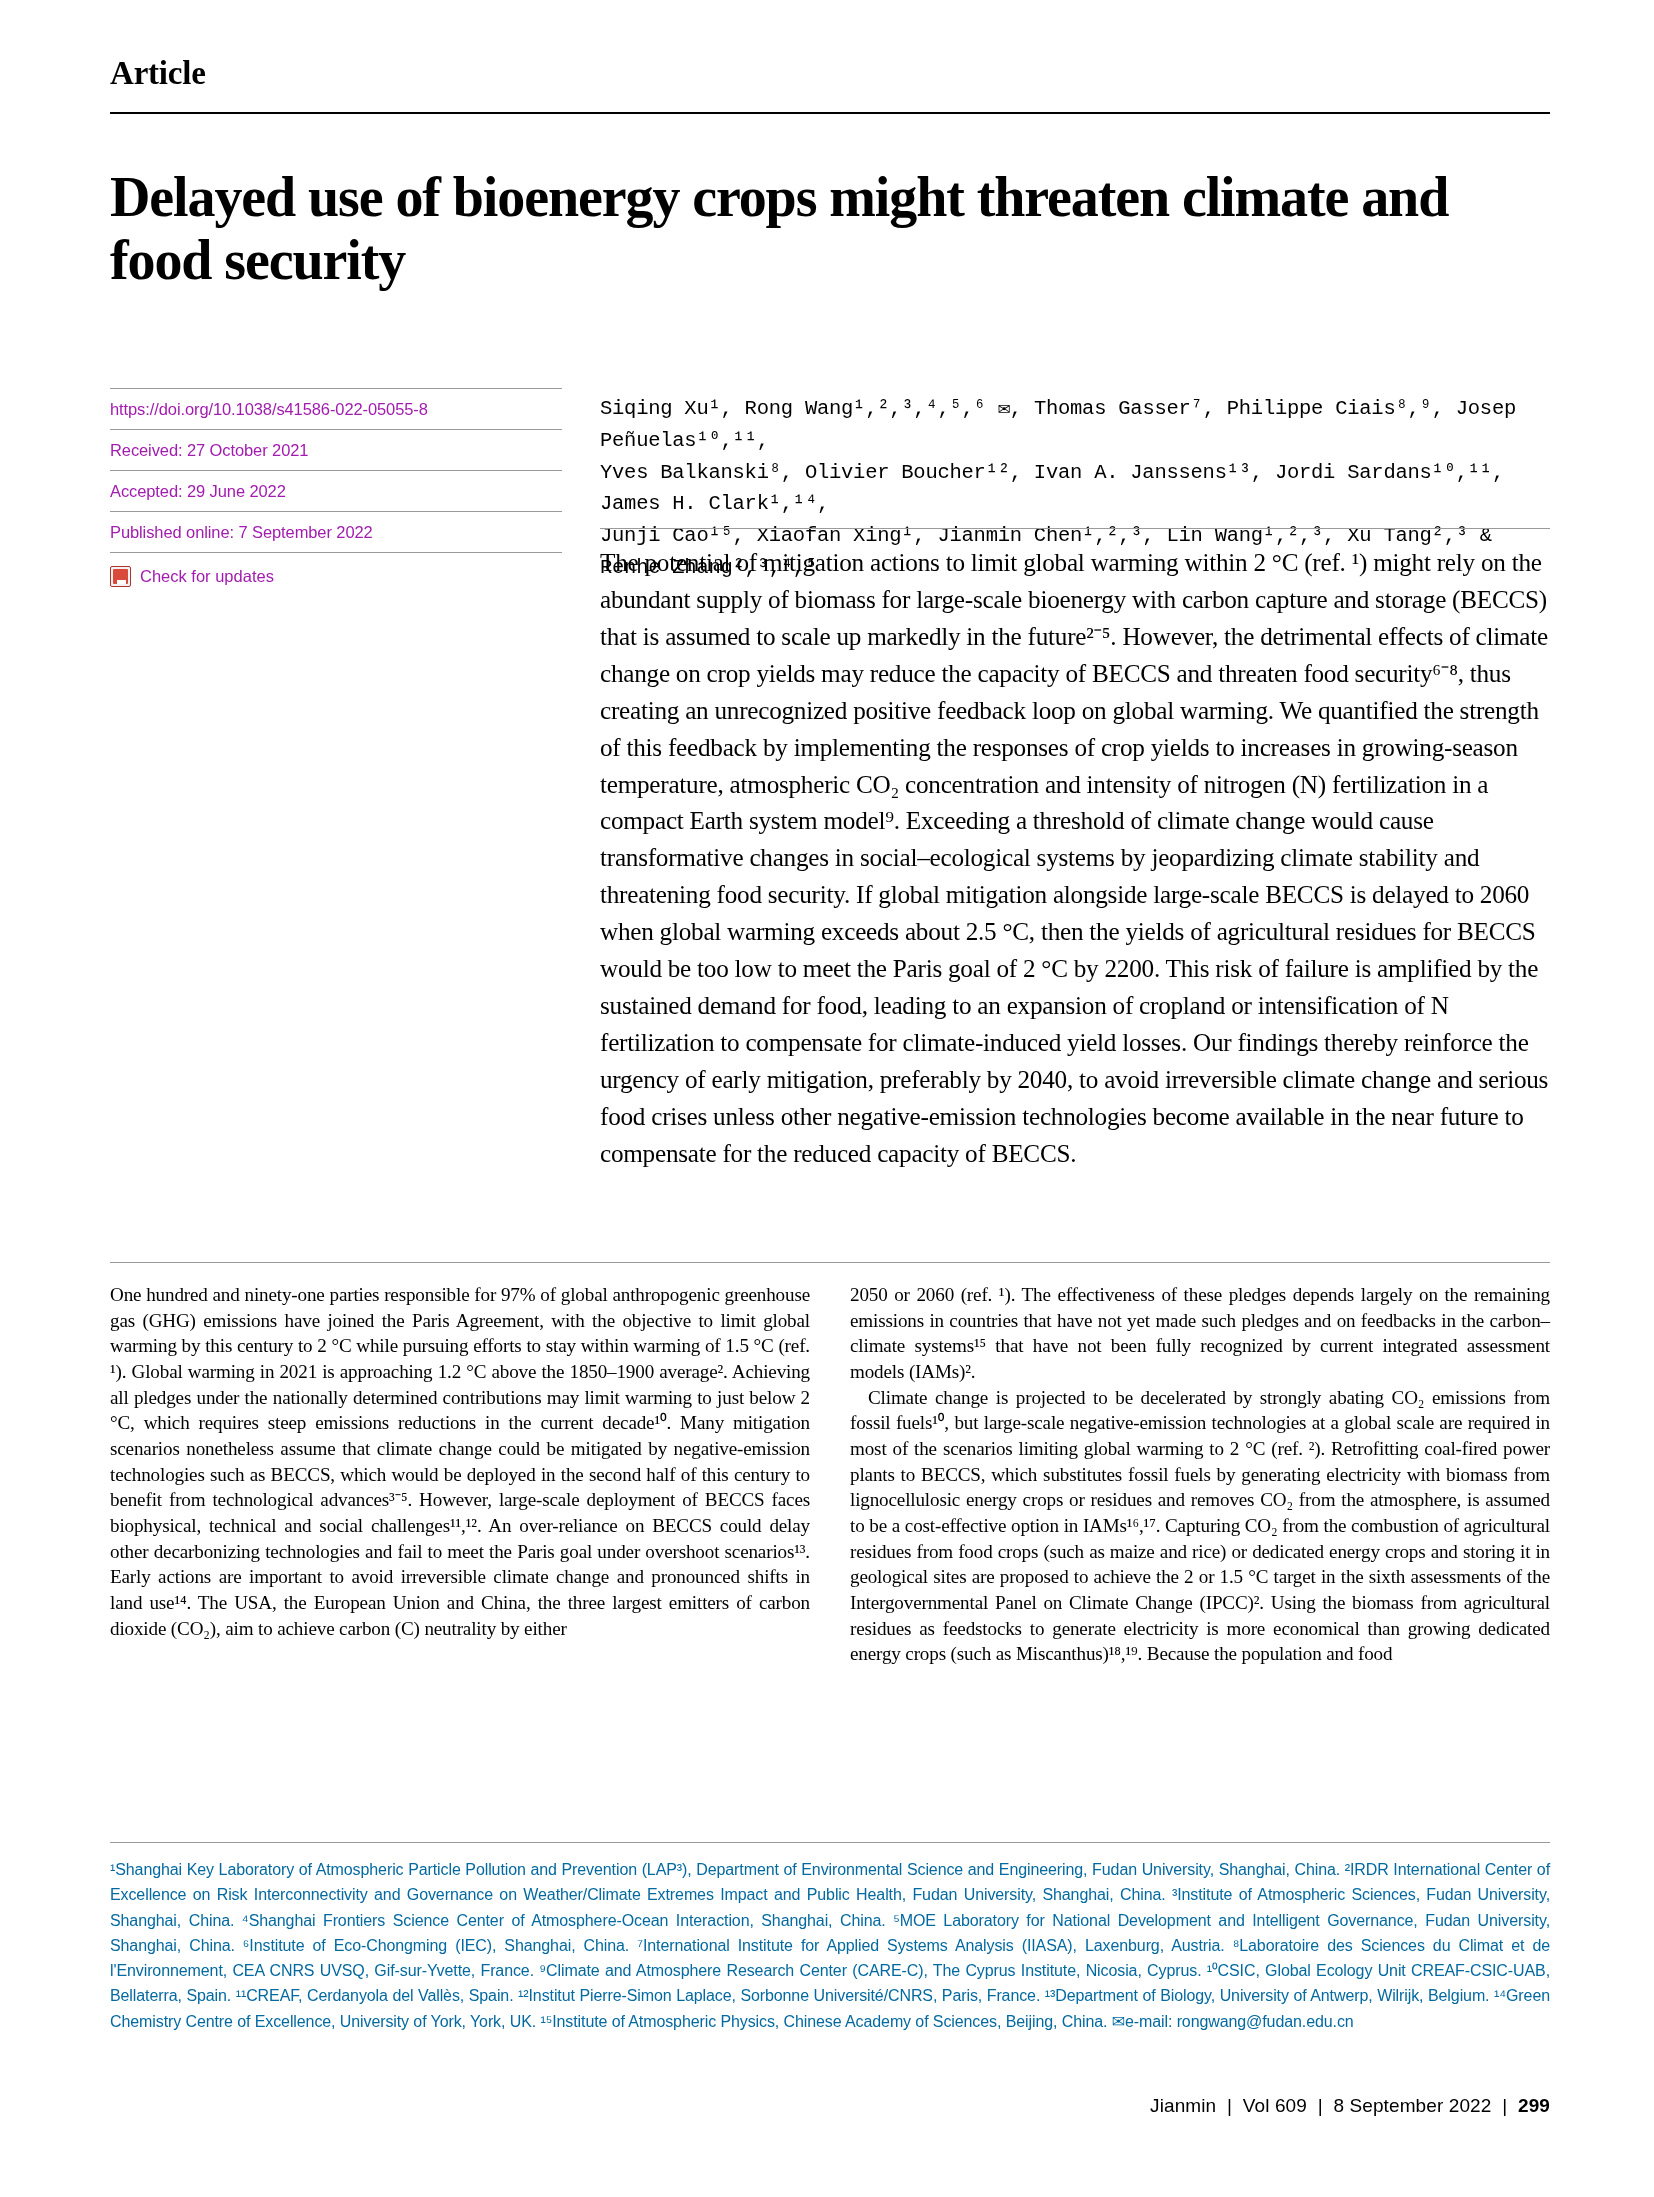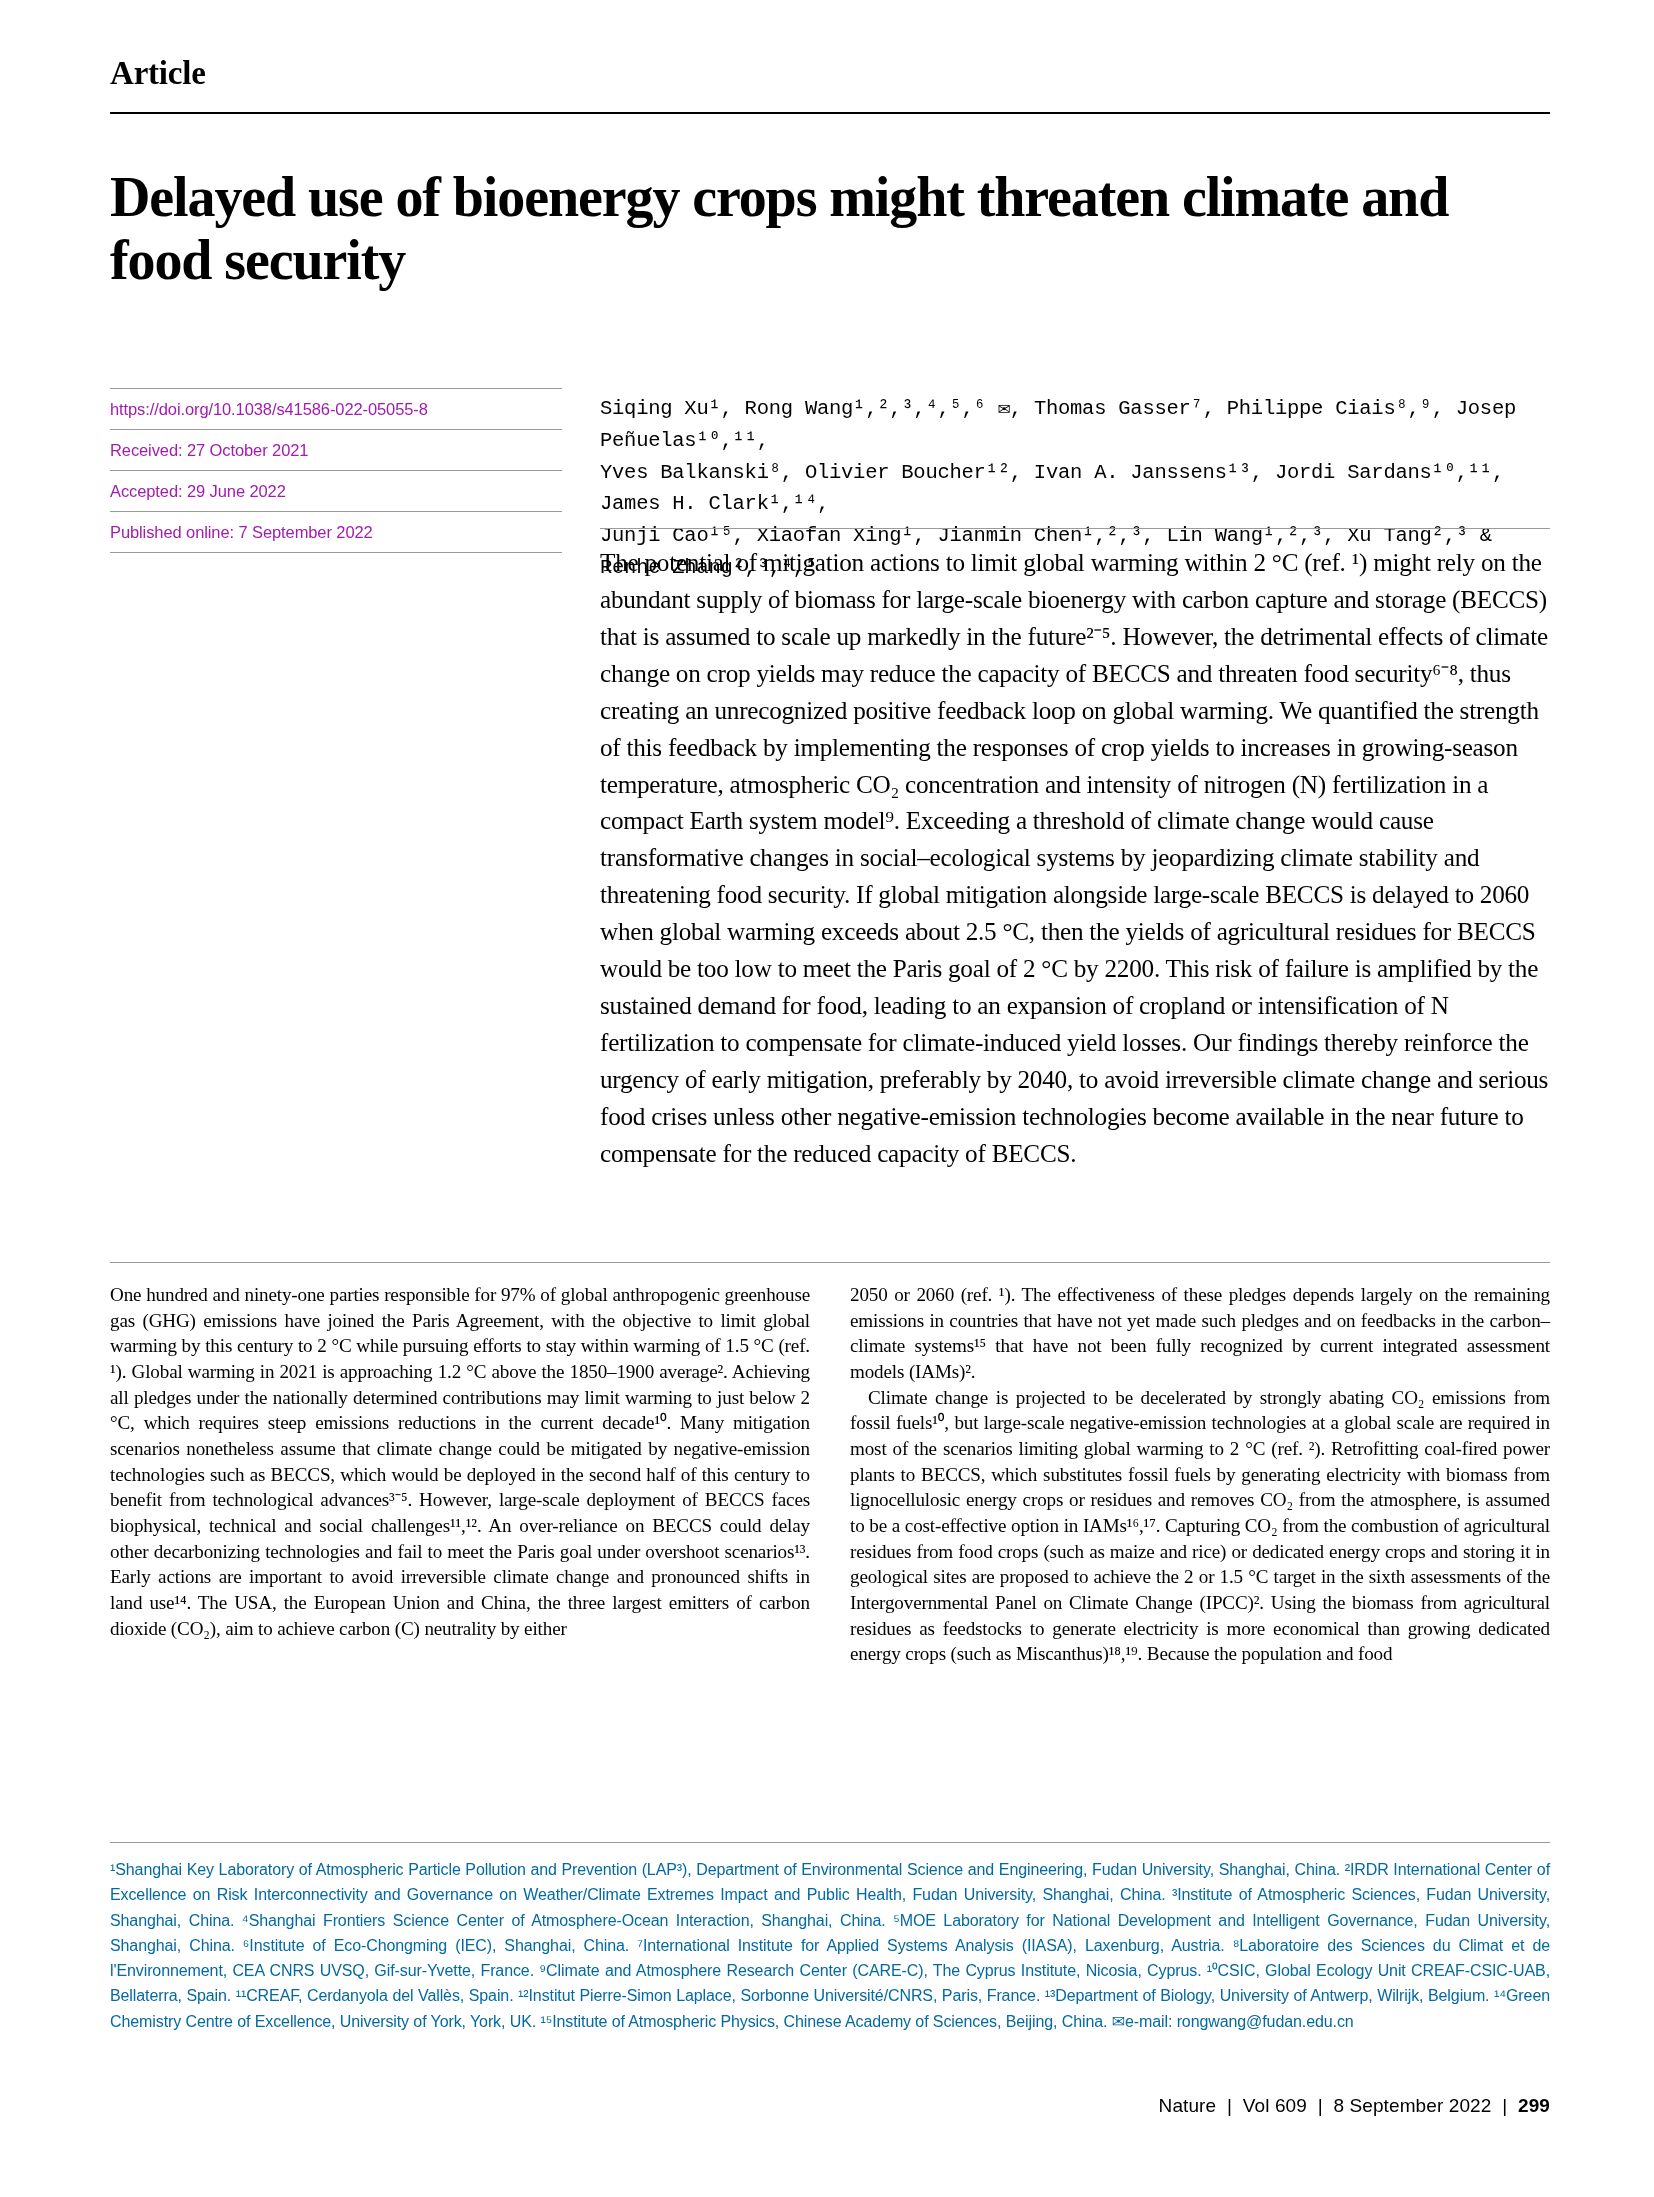--- a/index.html
+++ b/index.html
@@ -204,20 +204,24 @@
   <div class="meta">
     <div class="meta-rule"></div>
     <div class="meta-row">https://doi.org/10.1038/s41586-022-05055-8</div>
     <div class="meta-rule"></div>
     <div class="meta-row">Received: 27 October 2021</div>
     <div class="meta-rule"></div>
     <div class="meta-row">Accepted: 29 June 2022</div>
     <div class="meta-rule"></div>
     <div class="meta-row">Published online: 7 September 2022</div>
     <div class="meta-rule"></div>
+    <div class="check-row">
+      <span class="check-icon"></span>
+      <span>Check for updates</span>
+    </div>
   </div>
 
   <div class="authors">
     <div>Siqing Xu¹, Rong Wang¹,²,³,⁴,⁵,⁶ ✉, Thomas Gasser⁷, Philippe Ciais⁸,⁹, Josep Peñuelas¹⁰,¹¹,</div>
     <div>Yves Balkanski⁸, Olivier Boucher¹², Ivan A. Janssens¹³, Jordi Sardans¹⁰,¹¹, James H. Clark¹,¹⁴,</div>
     <div>Junji Cao¹⁵, Xiaofan Xing¹, Jianmin Chen¹,²,³, Lin Wang¹,²,³, Xu Tang²,³ &amp; Renhe Zhang²,³,⁴,⁵</div>
   </div>
 
   <div class="rule-abs"></div>
 
@@ -231,21 +235,21 @@
 
   <div class="col col-right">
     <p>2050 or 2060 (ref. ¹). The effectiveness of these pledges depends largely on the remaining emissions in countries that have not yet made such pledges and on feedbacks in the carbon–climate systems¹⁵ that have not been fully recognized by current integrated assessment models (IAMs)².</p>
     <p class="indent">Climate change is projected to be decelerated by strongly abating CO₂ emissions from fossil fuels¹⁰, but large-scale negative-emission technologies at a global scale are required in most of the scenarios limiting global warming to 2 °C (ref. ²). Retrofitting coal-fired power plants to BECCS, which substitutes fossil fuels by generating electricity with biomass from lignocellulosic energy crops or residues and removes CO₂ from the atmosphere, is assumed to be a cost-effective option in IAMs¹⁶,¹⁷. Capturing CO₂ from the combustion of agricultural residues from food crops (such as maize and rice) or dedicated energy crops and storing it in geological sites are proposed to achieve the 2 or 1.5 °C target in the sixth assessments of the Intergovernmental Panel on Climate Change (IPCC)². Using the biomass from agricultural residues as feedstocks to generate electricity is more economical than growing dedicated energy crops (such as Miscanthus)¹⁸,¹⁹. Because the population and food</p>
   </div>
 
   <div class="rule-aff"></div>
   <div class="affiliations">¹Shanghai Key Laboratory of Atmospheric Particle Pollution and Prevention (LAP³), Department of Environmental Science and Engineering, Fudan University, Shanghai, China. ²IRDR International Center of Excellence on Risk Interconnectivity and Governance on Weather/Climate Extremes Impact and Public Health, Fudan University, Shanghai, China. ³Institute of Atmospheric Sciences, Fudan University, Shanghai, China. ⁴Shanghai Frontiers Science Center of Atmosphere-Ocean Interaction, Shanghai, China. ⁵MOE Laboratory for National Development and Intelligent Governance, Fudan University, Shanghai, China. ⁶Institute of Eco-Chongming (IEC), Shanghai, China. ⁷International Institute for Applied Systems Analysis (IIASA), Laxenburg, Austria. ⁸Laboratoire des Sciences du Climat et de l'Environnement, CEA CNRS UVSQ, Gif-sur-Yvette, France. ⁹Climate and Atmosphere Research Center (CARE-C), The Cyprus Institute, Nicosia, Cyprus. ¹⁰CSIC, Global Ecology Unit CREAF-CSIC-UAB, Bellaterra, Spain. ¹¹CREAF, Cerdanyola del Vallès, Spain. ¹²Institut Pierre-Simon Laplace, Sorbonne Université/CNRS, Paris, France. ¹³Department of Biology, University of Antwerp, Wilrijk, Belgium. ¹⁴Green Chemistry Centre of Excellence, University of York, York, UK. ¹⁵Institute of Atmospheric Physics, Chinese Academy of Sciences, Beijing, China. ✉e-mail: rongwang@fudan.edu.cn</div>
 
   <div class="footer">
-    <span>Nature</span>
+    <span>Jianmin</span>
     <span>&nbsp;|&nbsp;</span>
     <span>Vol 609</span>
     <span>&nbsp;|&nbsp;</span>
     <span>8 September 2022</span>
     <span>&nbsp;|&nbsp;</span>
     <b>299</b>
   </div>
 
 </div>
 

